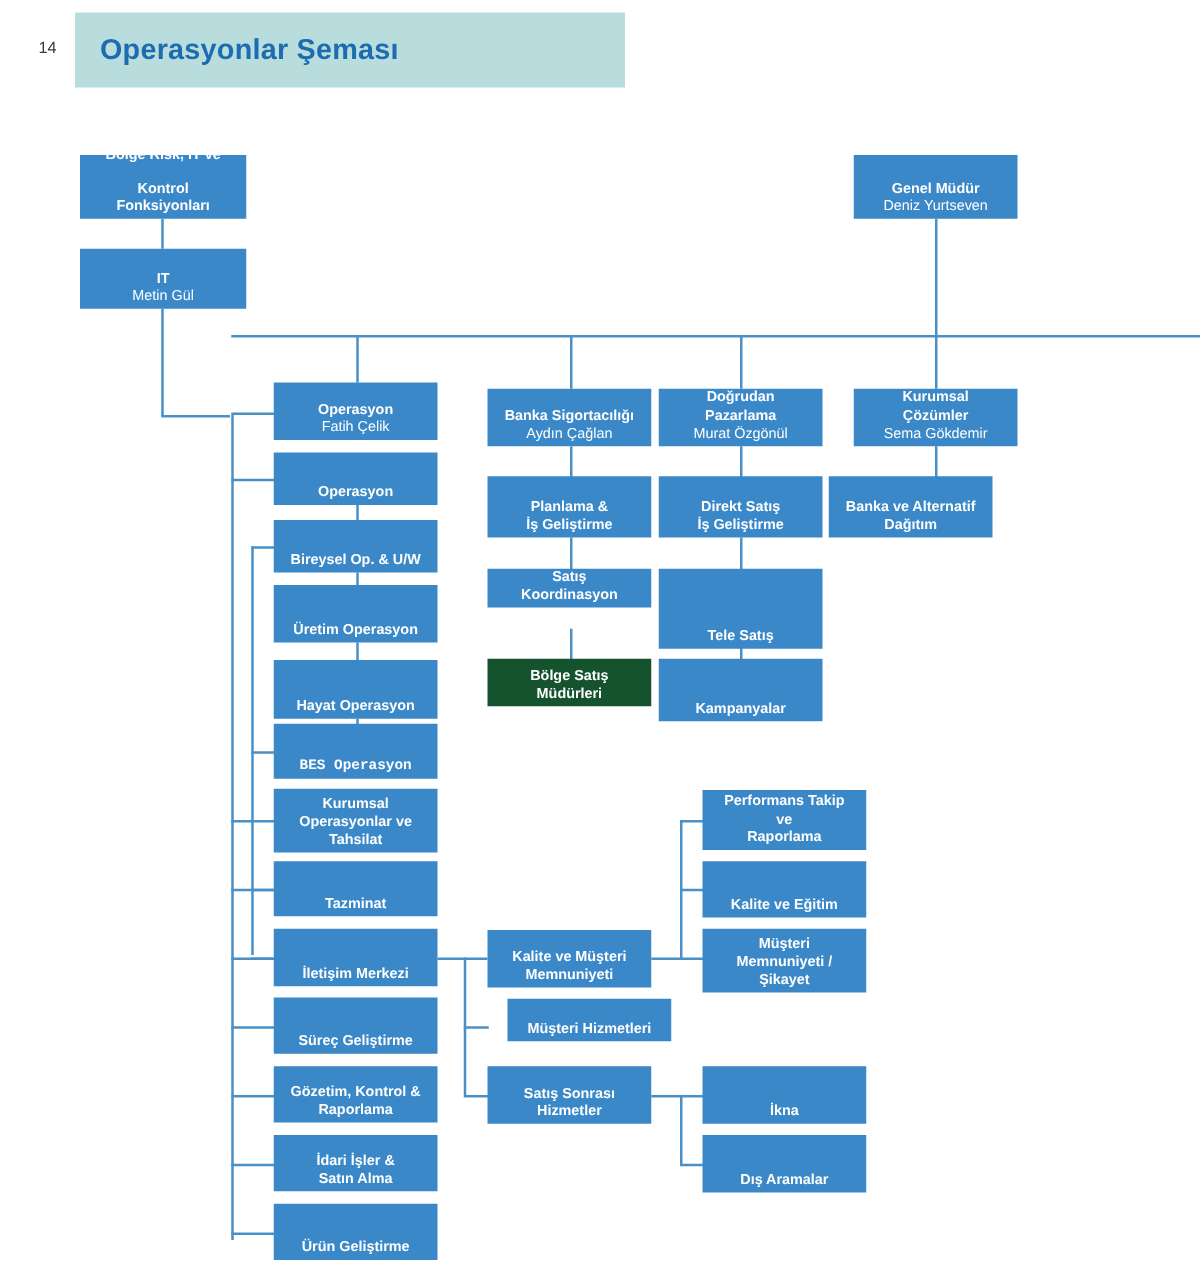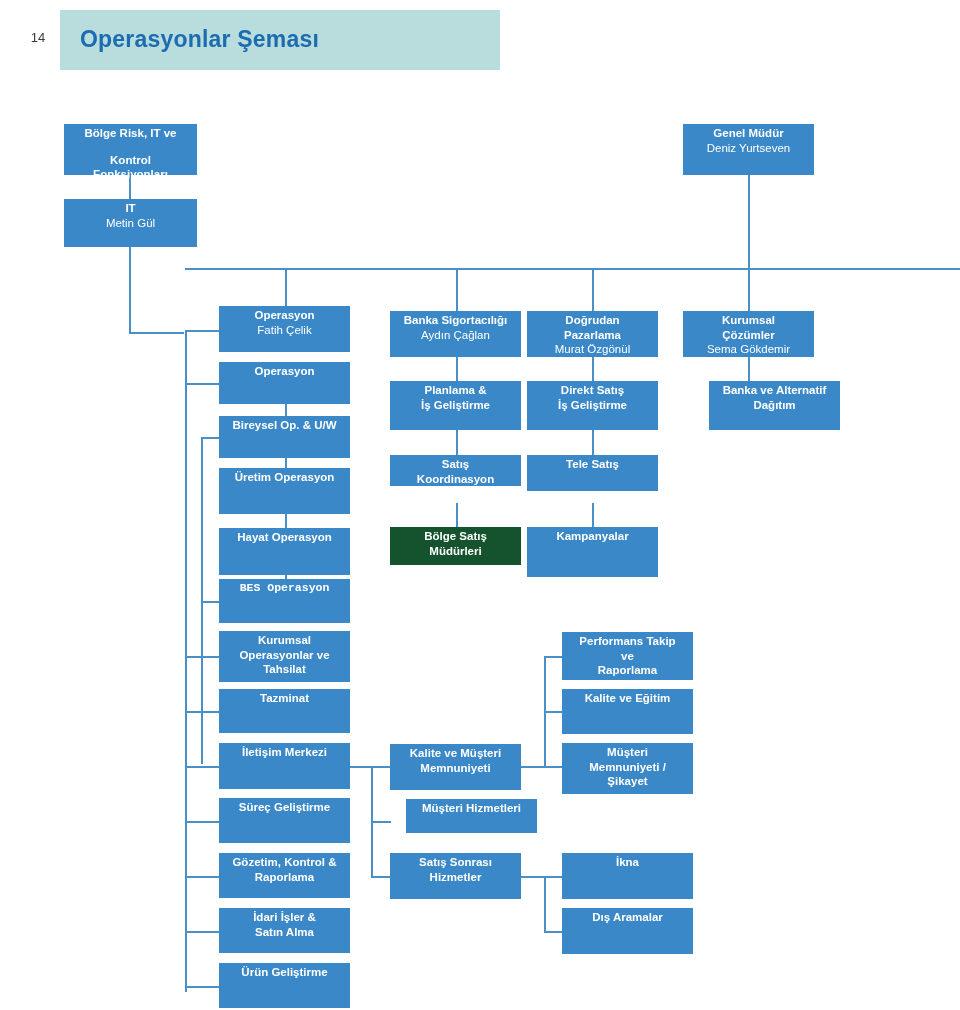--- a/index.html
+++ b/index.html
@@ -55,21 +55,21 @@
   }
   .conn.h { height: 2px; }
   .conn.v { width: 2px; }
 
   
   .node {
     position: absolute;
     background: #3a88c8;
     color: #ffffff;
     display: flex;
-    align-items: flex-start;
+    align-items: flex-end;
     justify-content: center;
     text-align: center;
     line-height: 1.28;
     box-sizing: border-box;
     padding: 2px 12px;
   }
   .node .t1 {
     font-size: 11.5px;
     font-weight: bold;
     display: block;
@@ -278,31 +278,31 @@
           <span class="t1">Satış Sonrası</span>
           <span class="t2" style="font-weight: bold;">Hizmetler</span>
         </div>
       </div>
       <div class="node" style="left: 527px; top: 381px; width: 131px; height: 49px; background: rgb(58, 136, 200); color: rgb(255, 255, 255);">
         <div class="stack">
           <span class="t1">Direkt Satış</span>
           <span class="t2" style="font-weight: bold;">İş Geliştirme</span>
         </div>
       </div>
-      <div class="node" style="left: 527px; top: 455px; width: 131px; height: 36px; background: rgb(58, 136, 200); color: rgb(255, 255, 255);">
+      <div class="node" style="left: 527px; top: 455px; width: 131px; height: 64px; background: rgb(58, 136, 200); color: rgb(255, 255, 255);">
         <div class="stack">
           <span class="t1">Tele Satış</span>
         </div>
       </div>
       <div class="node" style="left: 527px; top: 527px; width: 131px; height: 50px; background: rgb(58, 136, 200); color: rgb(255, 255, 255);">
         <div class="stack">
           <span class="t1">Kampanyalar</span>
         </div>
       </div>
-      <div class="node" style="left: 709px; top: 381px; width: 131px; height: 49px; background: rgb(58, 136, 200); color: rgb(255, 255, 255);">
+      <div class="node" style="left: 663px; top: 381px; width: 131px; height: 49px; background: rgb(58, 136, 200); color: rgb(255, 255, 255);">
         <div class="stack">
           <span class="t1">Banka  ve Alternatif</span>
           <span class="t2" style="font-weight: bold;">Dağıtım</span>
         </div>
       </div>
       <div class="node" style="left: 562px; top: 632px; width: 131px; height: 48px; background: rgb(58, 136, 200); color: rgb(255, 255, 255);">
         <div class="stack">
           <span class="t1">Performans Takip ve</span>
           <span class="t2" style="font-weight: bold;">Raporlama</span>
         </div>

